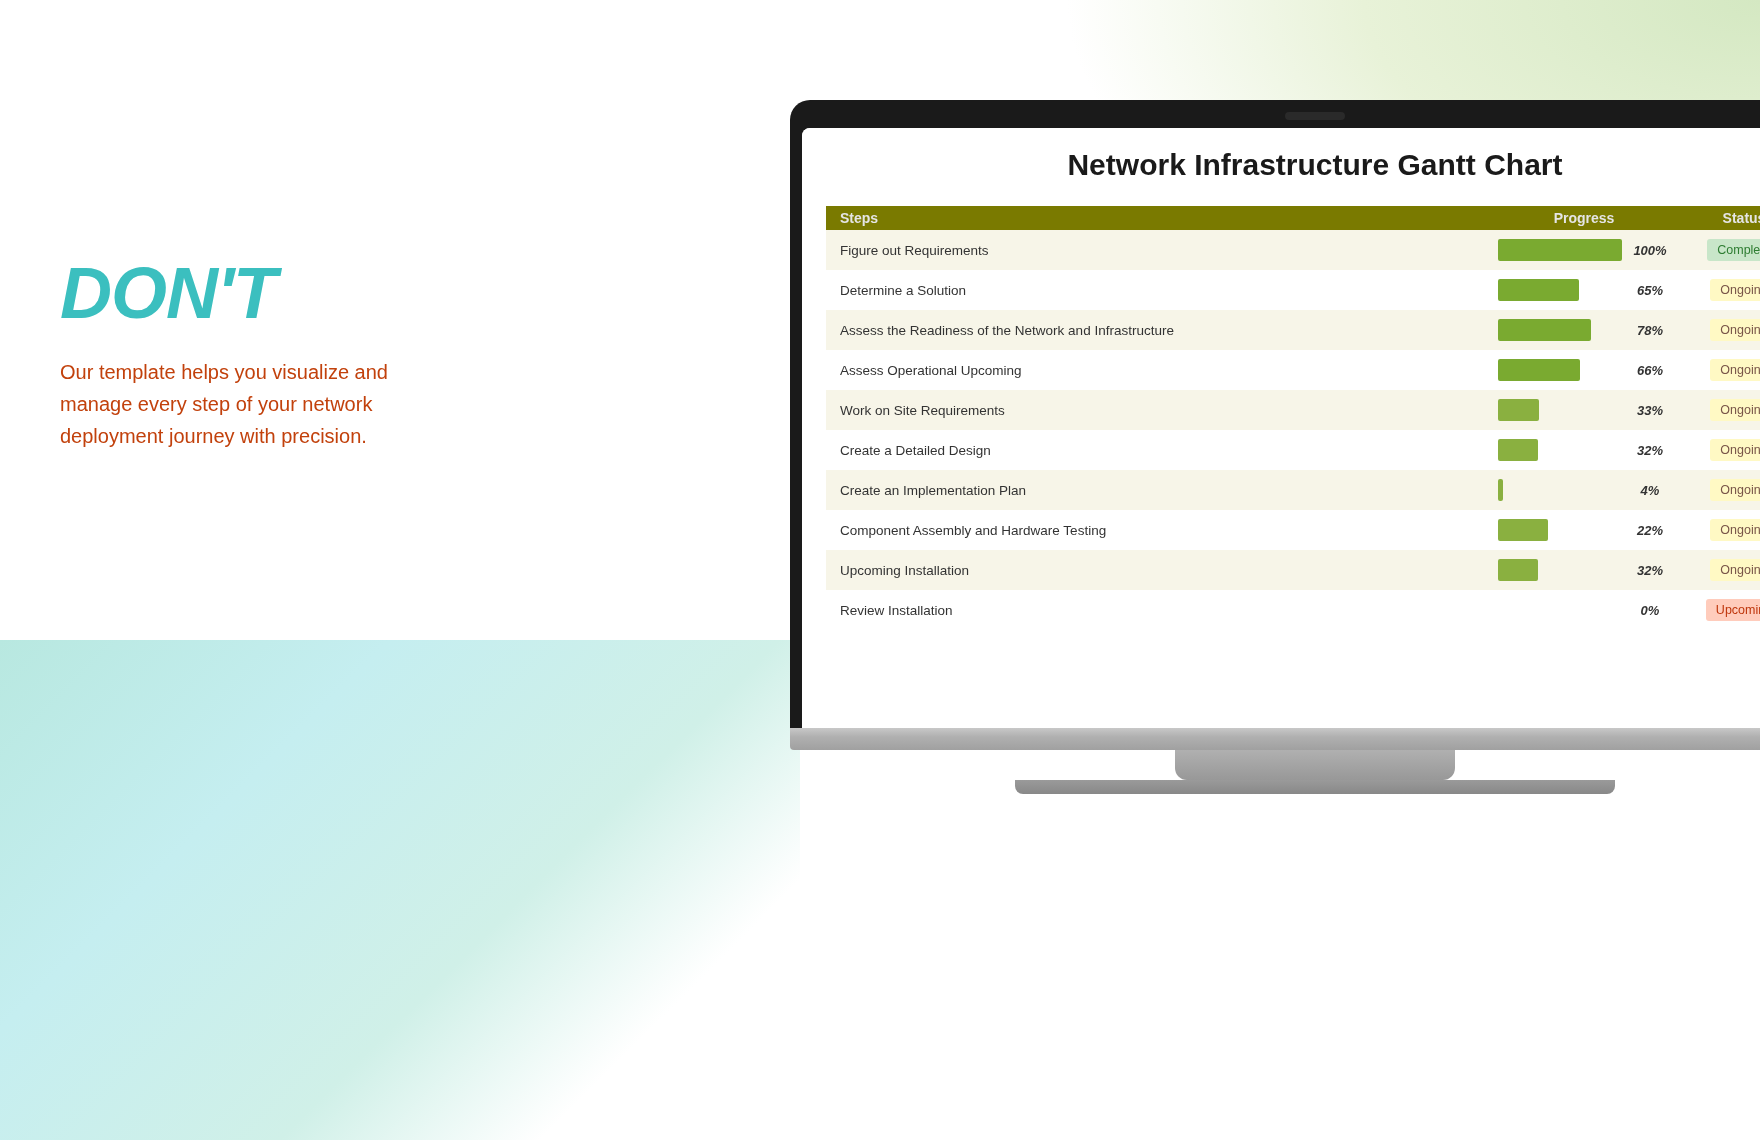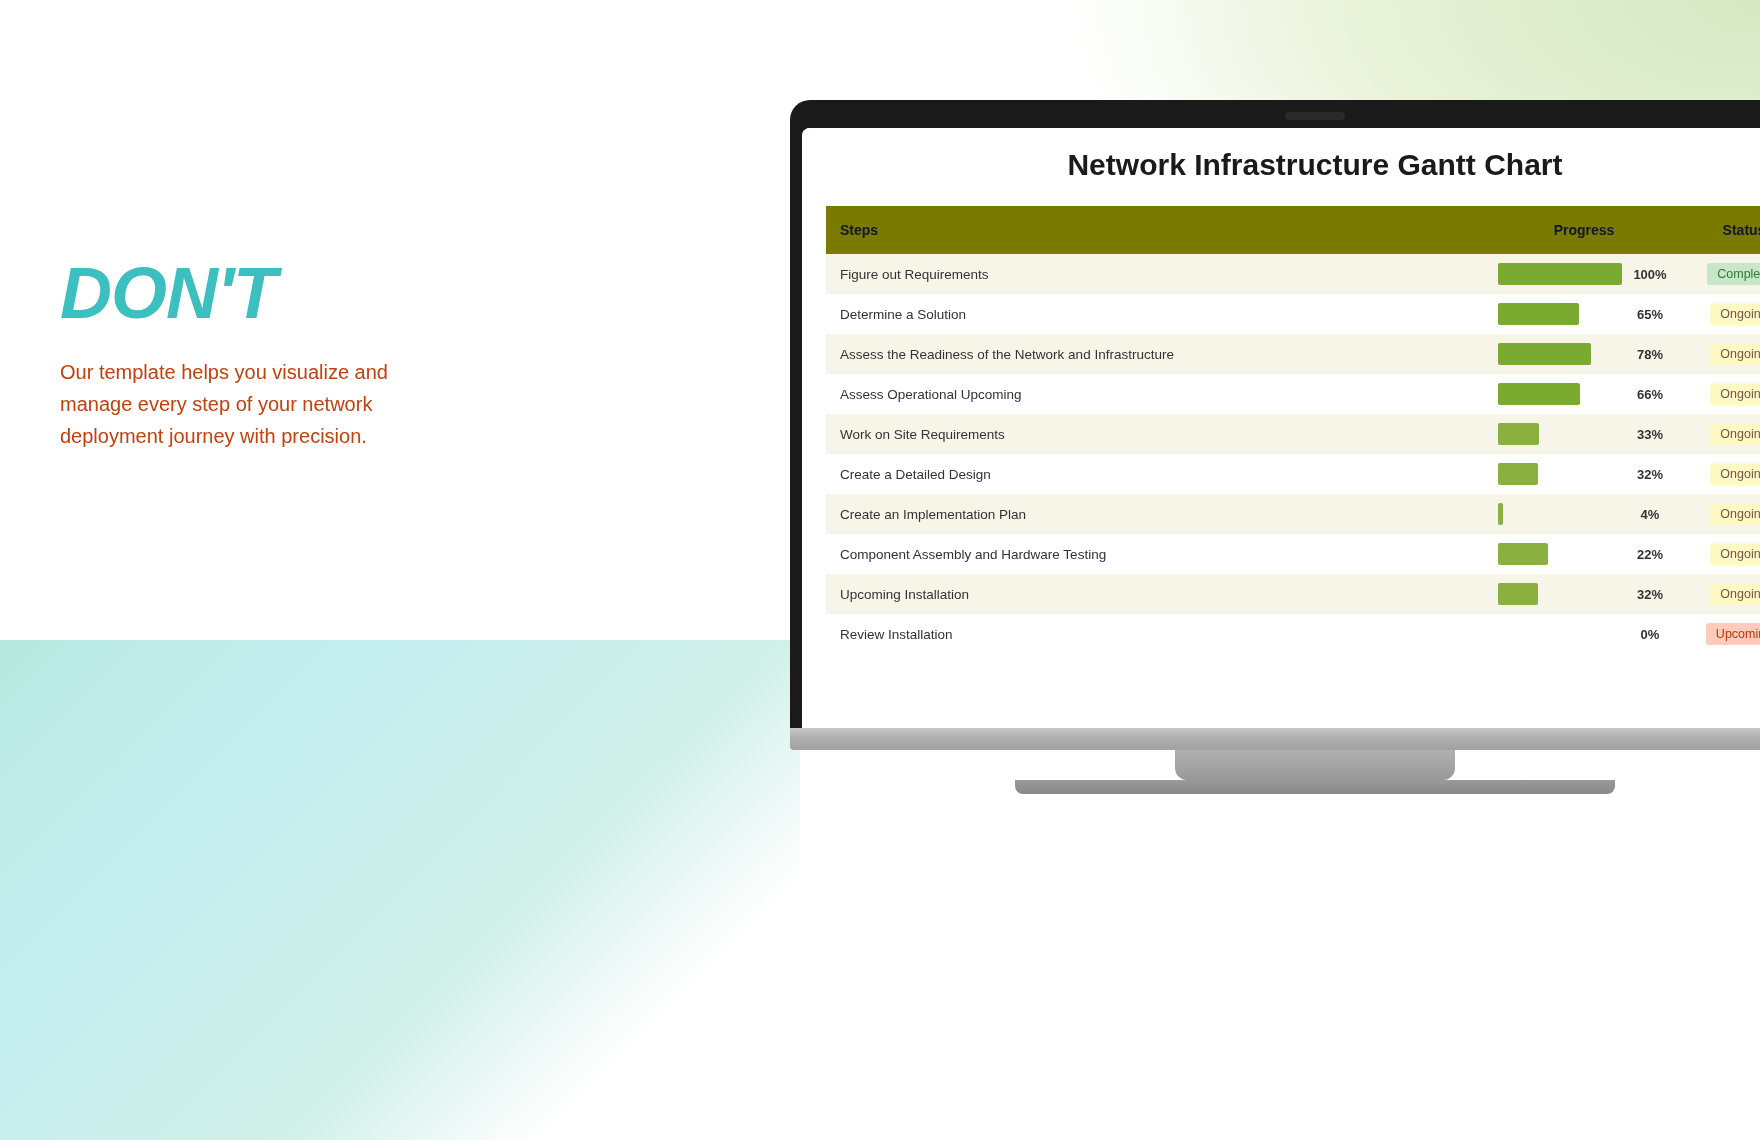--- a/index.html
+++ b/index.html
@@ -133,23 +133,23 @@
       width: 100%;
       border-collapse: collapse;
       font-size: 14px;
     }
 
     .gantt-table thead tr {
       background: #7a7a00;
     }
 
     .gantt-table thead th {
-      color: #0f172a;
+      color: #e5e5e5;
       font-weight: 700;
-      padding: 16px 14px;
+      padding: 4px 14px;
       text-align: left;
     }
 
     .gantt-table thead th.progress-col {
       text-align: center;
       width: 200px;
     }
 
     .gantt-table thead th.status-col {
       text-align: center;
@@ -174,20 +174,21 @@
       text-align: center;
       position: relative;
     }
 
     .progress-bar-wrap {
       display: flex;
       align-items: center;
       justify-content: flex-start;
       gap: 8px;
       width: 100%;
+      font-style: italic;
     }
 
     .progress-bar-bg {
       flex: 1;
       height: 22px;
       background: transparent;
       position: relative;
       display: flex;
       align-items: center;
     }

